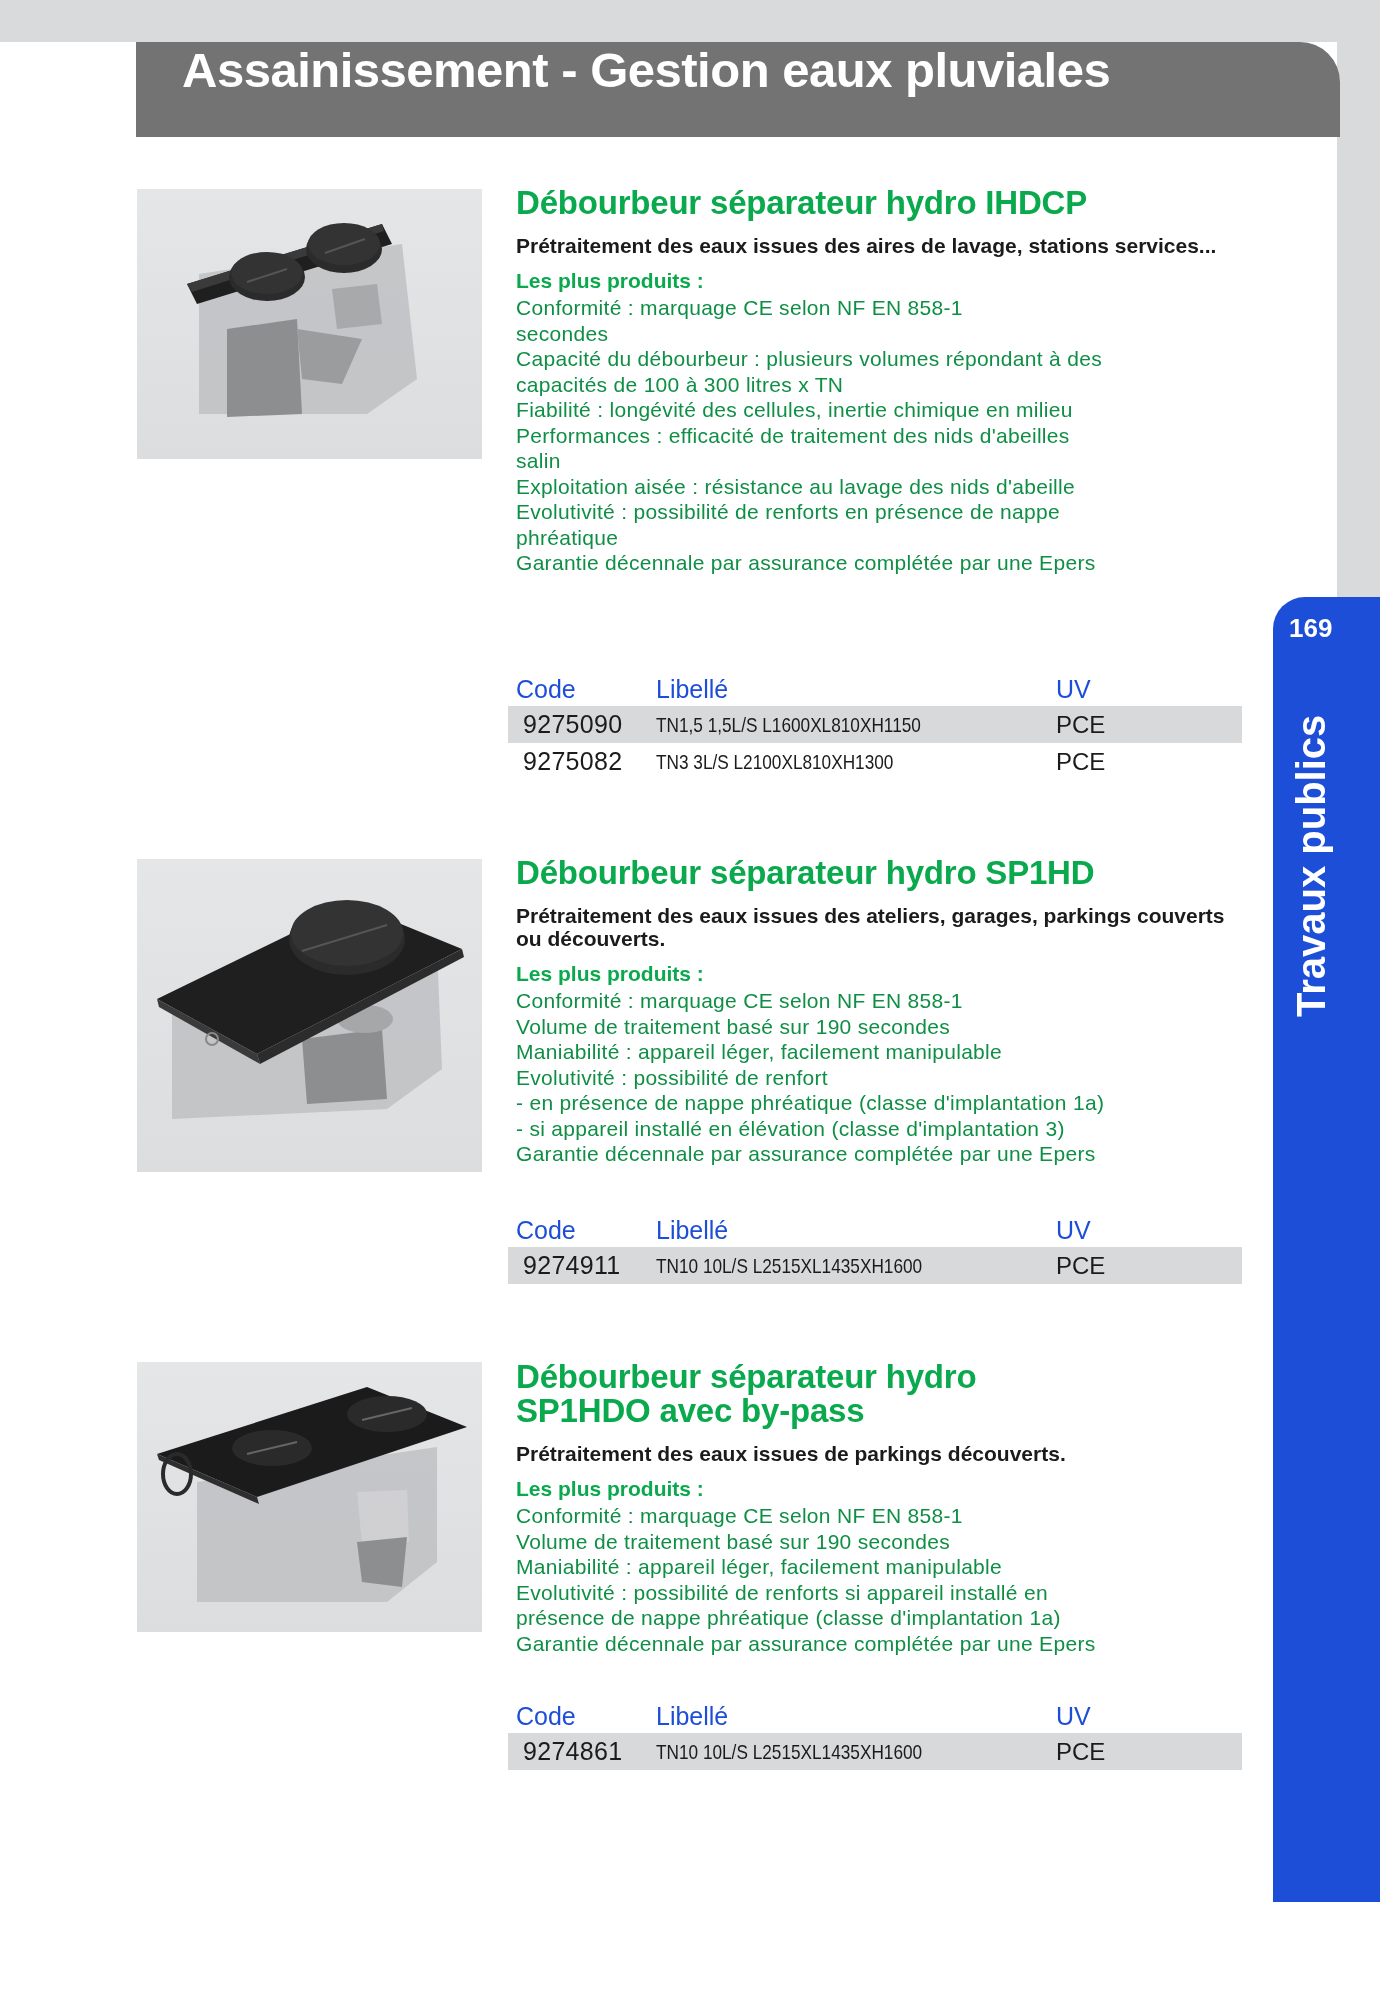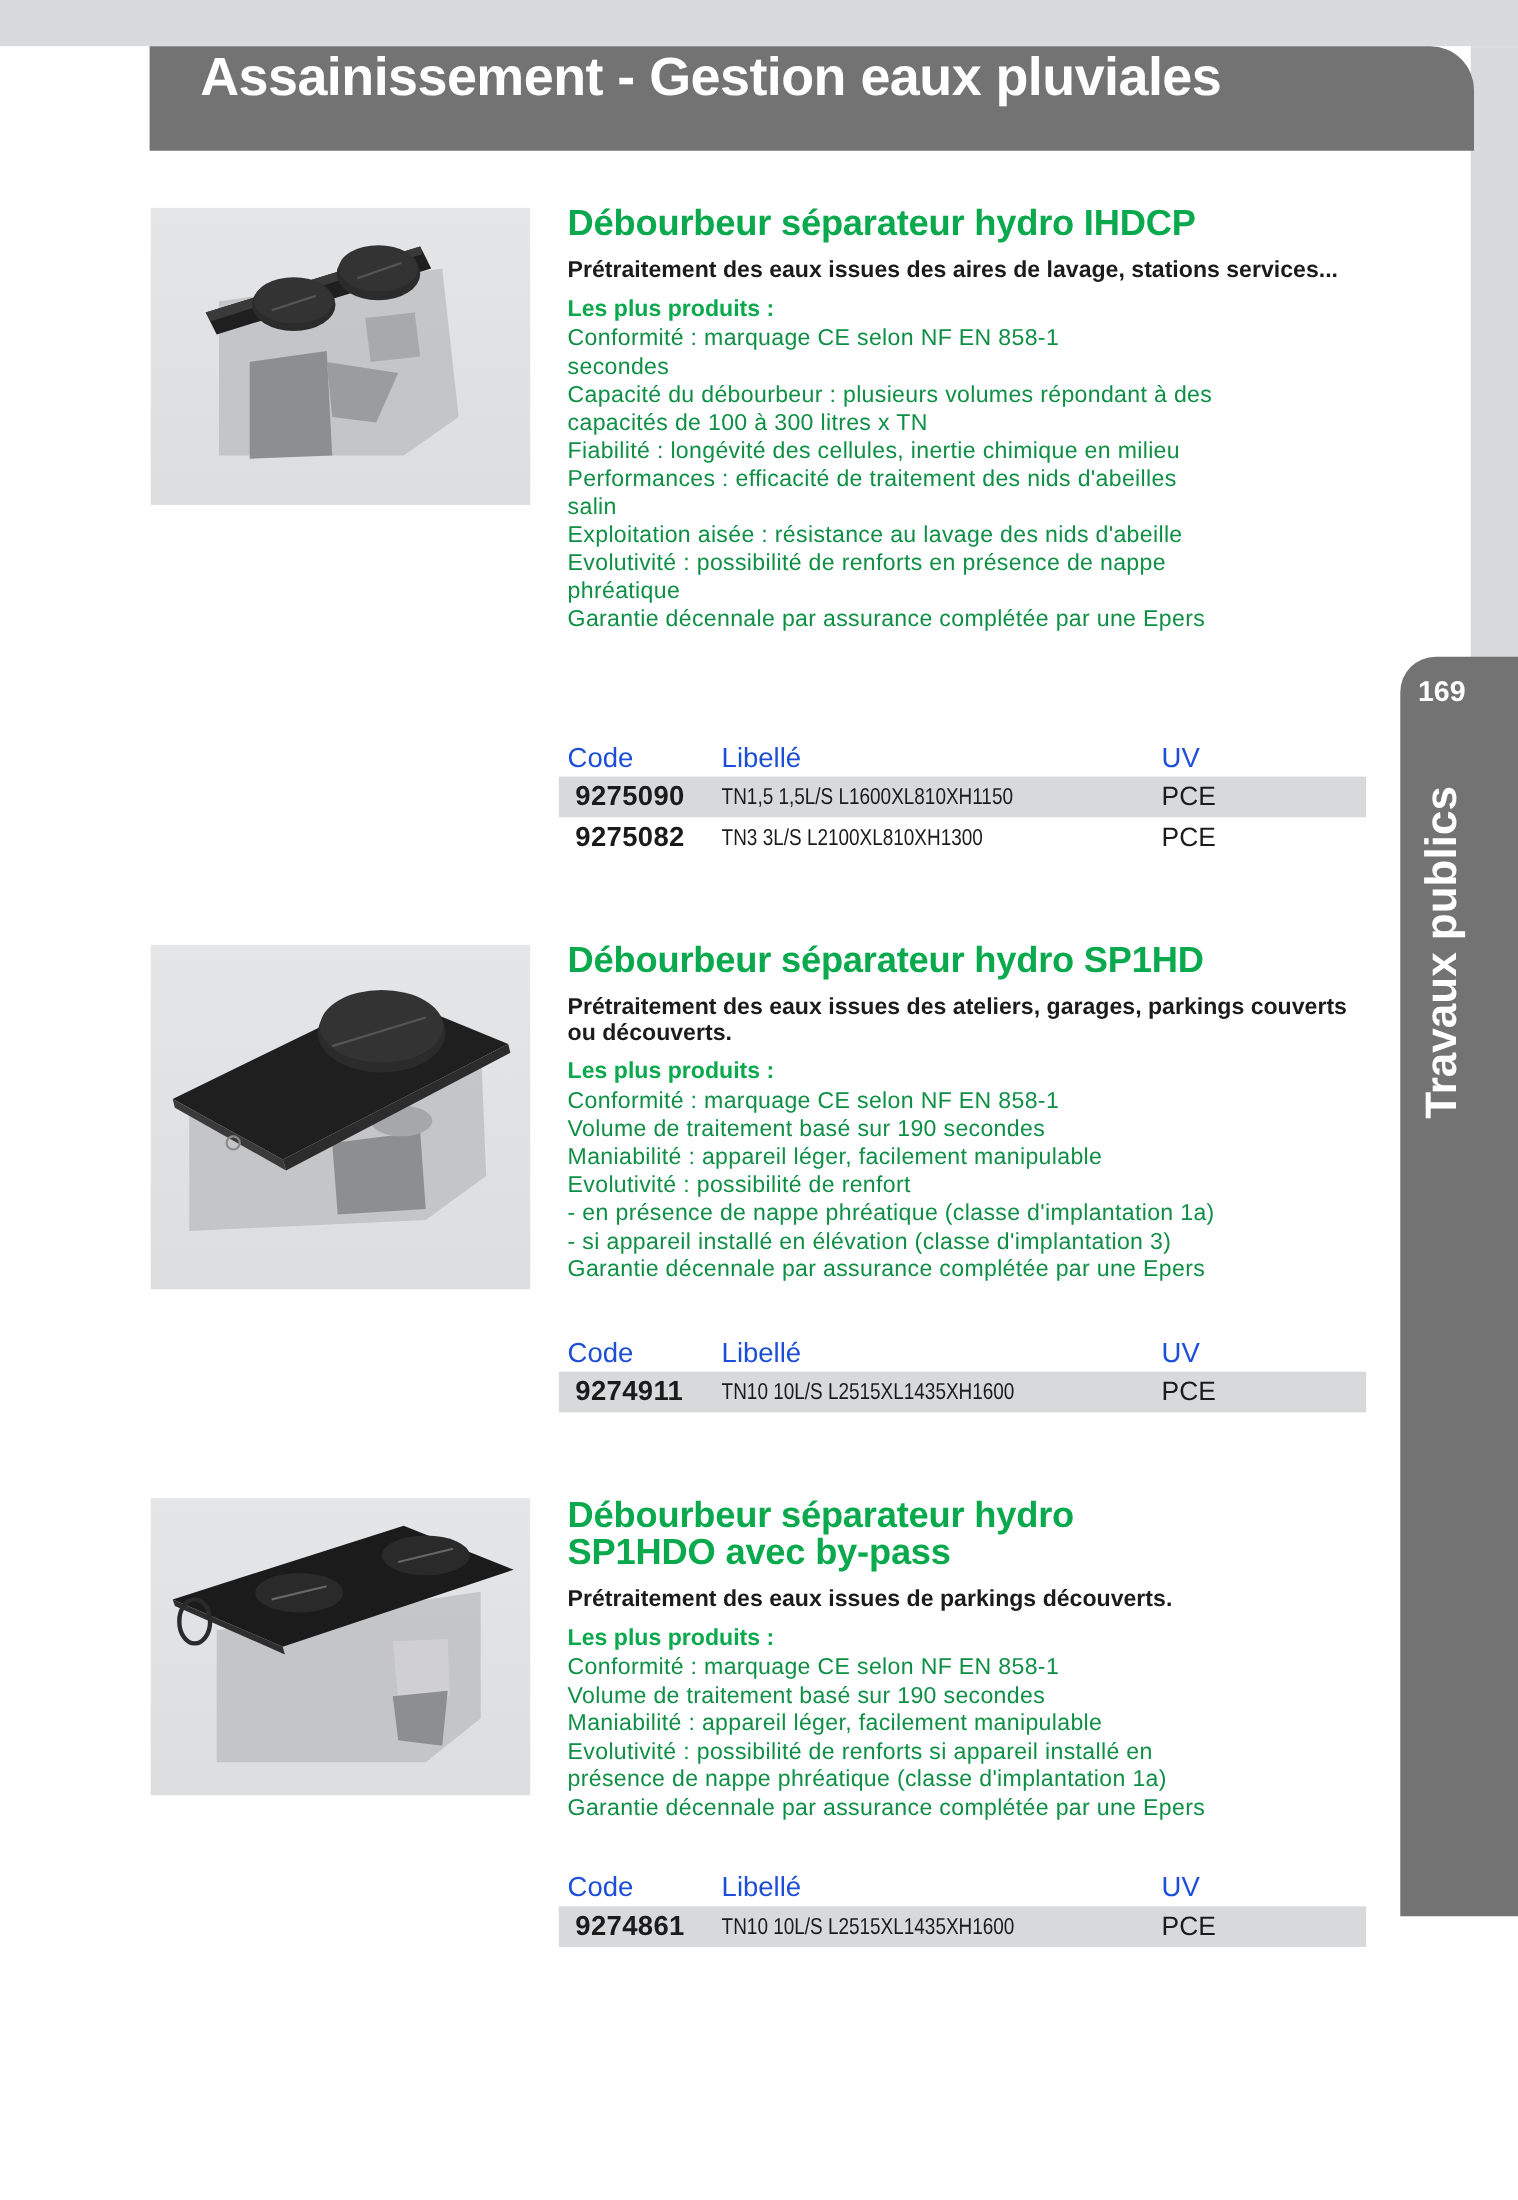--- a/index.html
+++ b/index.html
@@ -13,22 +13,22 @@
     .header-bar {
       position: absolute; left: 136px; top: 42px; width: 1204px; height: 95px;
       background: #737373; border-top-right-radius: 40px;
       display: flex; align-items: flex-start;
     }
     .header-title {
       margin-left: 46px; color: #ffffff; font-weight: bold; font-size: 49px;
       letter-spacing: -0.5px; white-space: nowrap;
     }
     .side-tab {
-      position: absolute; left: 1273px; top: 597px; width: 107px; height: 1145px;
-      background: #737373; border-top-left-radius: 32px;
+      position: absolute; left: 1273px; top: 597px; width: 107px; height: 1305px;
+      background: #1d4ed8; border-top-left-radius: 32px;
     }
     .page-number {
       position: absolute; left: 16px; top: 16px; color: #ffffff; font-weight: bold; font-size: 26px;
     }
     .side-label {
       position: absolute; left: 8px; top: 420px; width: 340px; height: 60px;
       transform-origin: 0 0; transform: rotate(-90deg);
       color: #ffffff; font-weight: bold; font-size: 40px; white-space: nowrap;
       display: flex; align-items: center; justify-content: flex-start;
     }
@@ -60,21 +60,21 @@
     .table-head {
       display: flex; height: 34px; align-items: center; color: #1d4ed8; font-size: 25px;
     }
     .table-row {
       display: flex; height: 37px; align-items: center; color: #1b1b1b;
     }
     .table-row.shaded { background: #d8d9db; }
     .col-code { width: 148px; padding-left: 8px; box-sizing: border-box; }
     .col-label { width: 398px; }
     .col-uv { width: 120px; padding-left: 2px; }
-    .table-row .col-code { font-weight: bold; font-size: 25px; letter-spacing: 0.3px; padding-left: 15px; }
+    .table-row .col-code { font-weight: normal; font-size: 25px; letter-spacing: 0.3px; padding-left: 15px; }
     .table-row .col-label {
       font-family: "Liberation Sans Narrow", "Liberation Sans", sans-serif;
       font-size: 21px; transform: scaleX(0.82); transform-origin: left center; white-space: nowrap;
     }
     .table-row .col-uv { font-size: 24px; }
   </style>
 </head>
 <body>
 
 <div class="top-band"></div>

